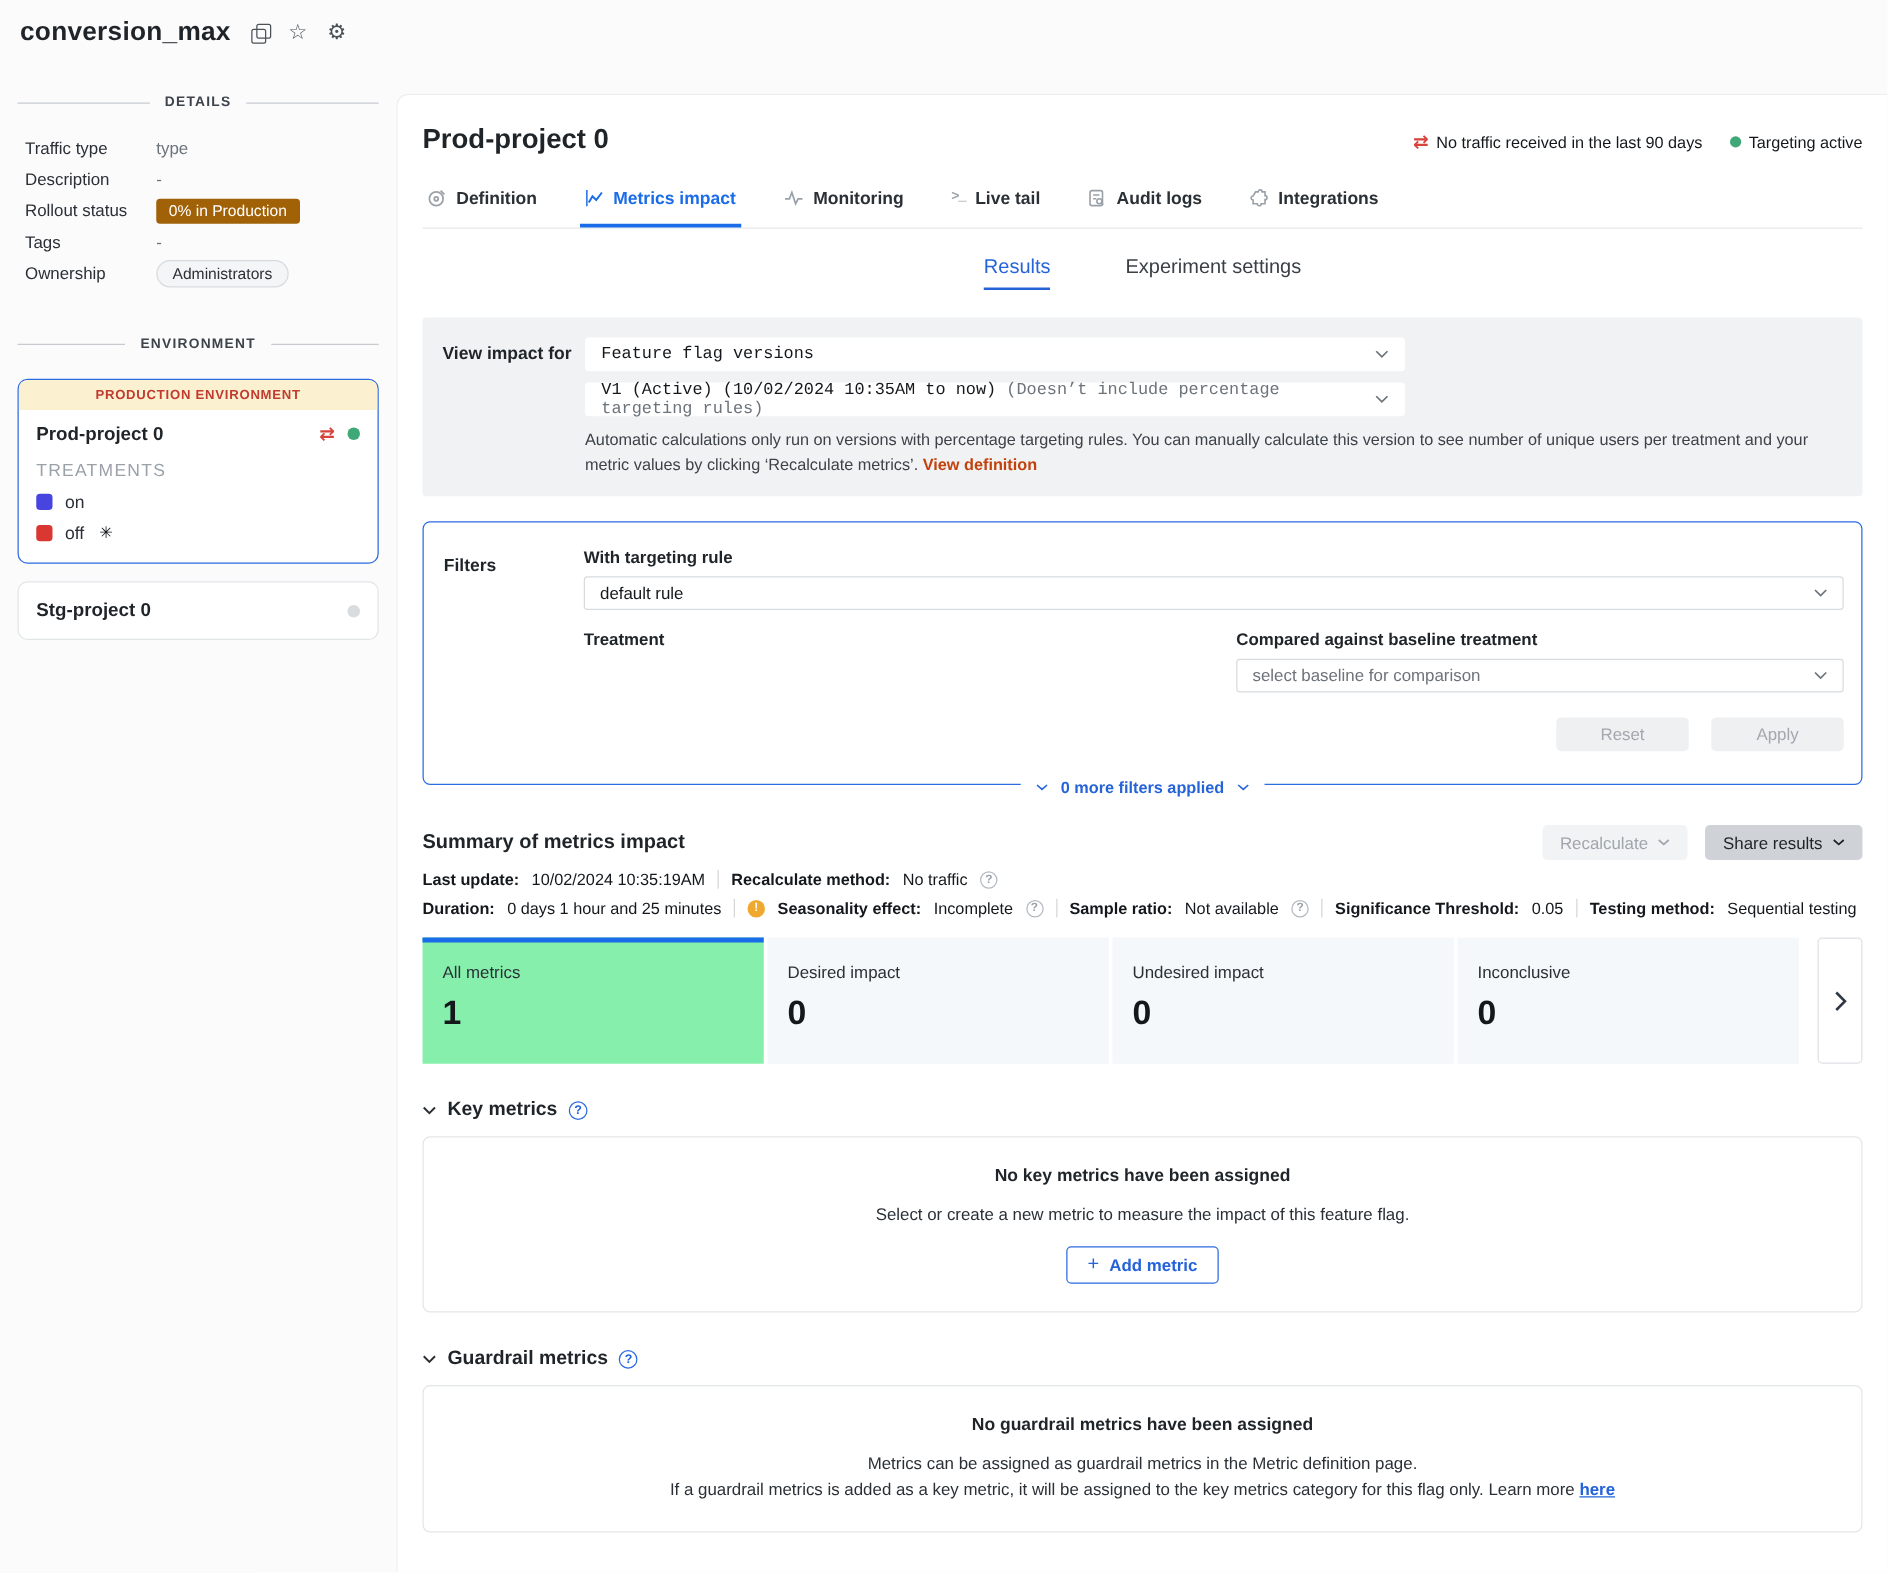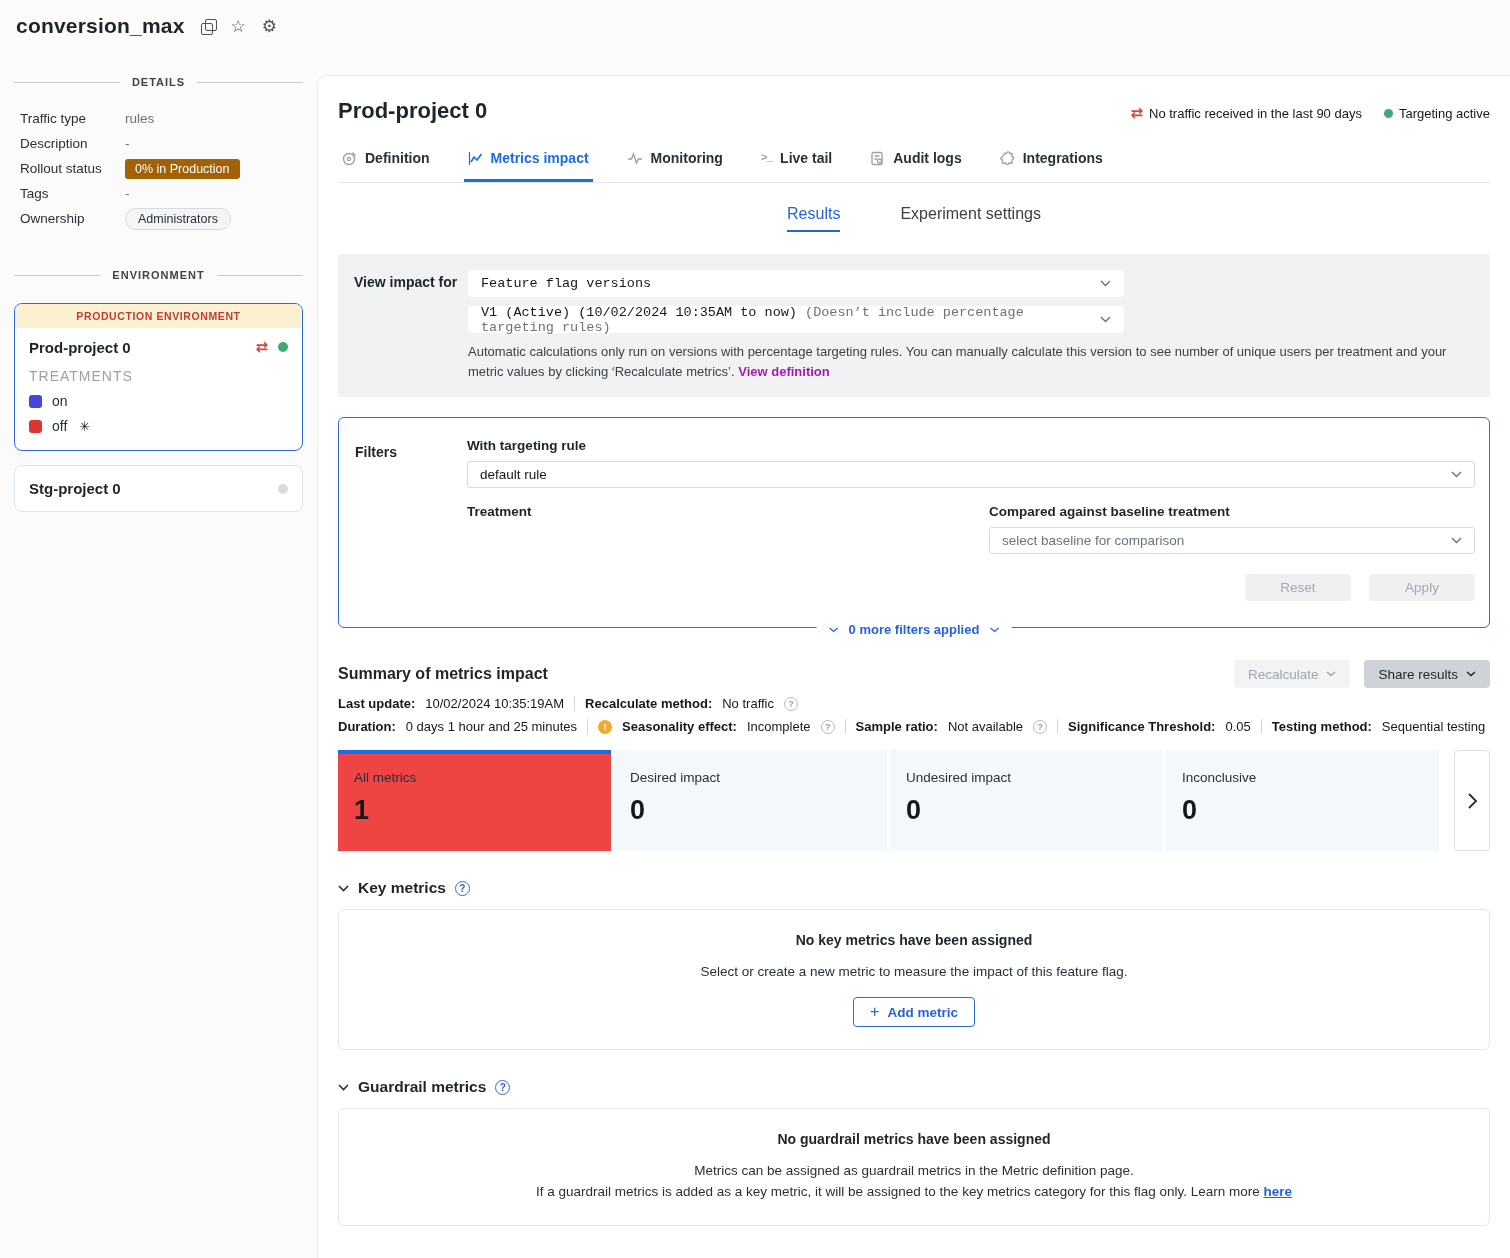--- a/index.html
+++ b/index.html
@@ -78,21 +78,21 @@
 
   .impact-box { margin-top:22px; background:#f0f2f3; border-radius:3px; padding:16px; display:flex; }
   .impact-label { width:114px; flex:0 0 114px; font-size:14px; font-weight:bold; padding-top:4px; }
   .impact-right { flex:1; }
   .selectbox { background:#fff; border:1px solid #d8dbde; border-radius:3px; height:27px; display:flex; align-items:center; padding:0 12px; font-size:13.5px; color:#14181c; cursor:pointer; }
   .selectbox .grow { flex:1; }
   .impact-right .selectbox { width:656px; border-color:#fff; margin-bottom:9px;font-family:Liberation Mono, monospace; }
   .muted { color:#6c737a; }
   .chev { flex:0 0 auto; display:inline-flex; color:#6c737a; }
   .impact-note { font-size:13px; color:#3c4248; line-height:1.5; margin-top:4px; max-width:1020px; }
-  .link { color:#a21caf; font-weight:bold; cursor:pointer; text-decoration:none; }
+  .link { color:#c2410c; font-weight:bold; cursor:pointer; text-decoration:none; }
 
   .filters-box { margin-top:20px; border:1.5px solid #2d6be0; border-radius:6px; background:#fff; padding:20px 14px 26px; position:relative; display:flex; }
   .filters-label { width:114px; flex:0 0 114px; font-size:14px; font-weight:bold; padding-top:6px; padding-left:2px; }
   .filters-right { flex:1; }
   .field-label { font-size:13.5px; font-weight:bold; margin-bottom:8px; }
   .filters-grid2 { display:flex; gap:36px; margin-top:16px; }
   .filters-grid2 > div { flex:1; }
   .filters-btns { display:flex; justify-content:flex-end; gap:18px; margin-top:20px; }
   .btn-disabled { background:#eef0f2; color:#a2a8ae; border:none; border-radius:4px; font-size:13.5px; width:106px; height:27px; font-family:inherit;text-align:center; }
   .more-filters { position:absolute; left:50%; bottom:-10px; transform:translateX(-50%); background:#fff; padding:0 12px; display:flex; align-items:center; gap:10px; color:#2563d9; font-size:13px; font-weight:bold; white-space:nowrap; }
@@ -105,21 +105,21 @@
 
   .meta-line { display:flex; align-items:center; gap:10px; font-size:13px; margin-top:8px; color:#14181c; flex-wrap:nowrap; }
   .meta-line b { font-weight:bold; }
   .vdiv { width:1px; height:15px; background:#d4d7da; display:inline-block; }
   .qcirc { display:inline-flex; align-items:center; justify-content:center; width:14px; height:14px; border:1px solid #b4bac0; color:#9aa1a8; border-radius:50%; font-size:9.5px; font-weight:bold; }
   .qcirc-blue { border:1.5px solid #2d6be0; color:#2563d9; width:15px; height:15px; font-size:10px; }
   .warn-circ { display:inline-flex; align-items:center; justify-content:center; width:14px; height:14px; border-radius:50%; background:#f0a92e; color:#fff; font-size:9.5px; font-weight:bold; }
 
   .cards-row { display:flex; gap:3px; margin-top:16px; align-items:stretch; }
   .mcard { flex:1; background:#f4f8fb; border-top:4px solid transparent; padding:16px 16px 0; height:101px; cursor:pointer; }
-  .mcard.selected { background:#ef4444; border-top-color:#1b6ce8; }
+  .mcard.selected { background:#86efac; border-top-color:#1b6ce8; }
   .mcard .mlabel { font-size:13.5px; color:#2a3036; }
   .mcard .mvalue { font-size:27px; font-weight:bold; margin-top:10px; color:#14181c; }
   .next-btn { flex:0 0 36px; margin-left:12px; background:#fff; border:1px solid #dde0e3; border-radius:4px; display:flex; align-items:center; justify-content:center; color:#2e3744; cursor:pointer; }
 
   .section-head { display:flex; align-items:center; gap:9px; margin-top:28px; }
   .section-title { font-size:15.5px; font-weight:bold; }
   .chev-dark { color:#2a3036; display:inline-flex; }
 
   .empty-card { border:1px solid #e3e6e8; border-radius:6px; margin-top:12px; padding:22px 20px; text-align:center; }
   .empty-title { font-size:14px; font-weight:bold; }
@@ -142,21 +142,21 @@
 
   <div class="divider-head">
     <span class="line"></span>
     <span class="txt">DETAILS</span>
     <span class="line"></span>
   </div>
 
   <div class="detail-rows">
     <div class="detail-row">
       <span class="lbl">Traffic type</span>
-      <span class="val">rules</span>
+      <span class="val">type</span>
     </div>
     <div class="detail-row">
       <span class="lbl">Description</span>
       <span class="val">-</span>
     </div>
     <div class="detail-row">
       <span class="lbl">Rollout status</span>
       <span class="badge-rollout">0% in Production</span>
     </div>
     <div class="detail-row">

